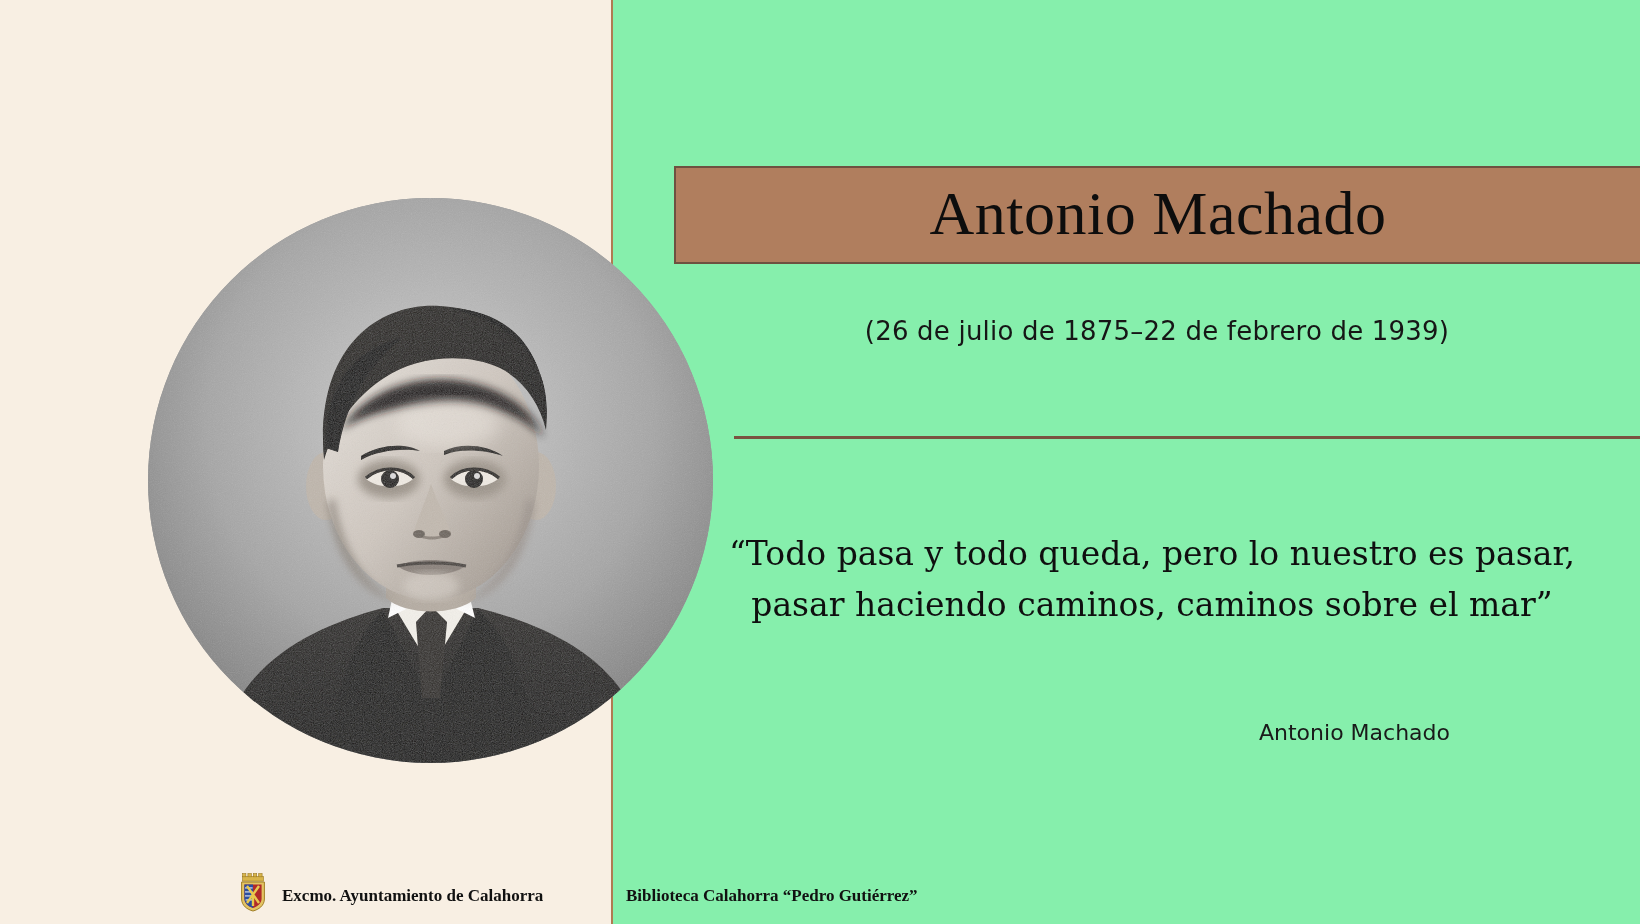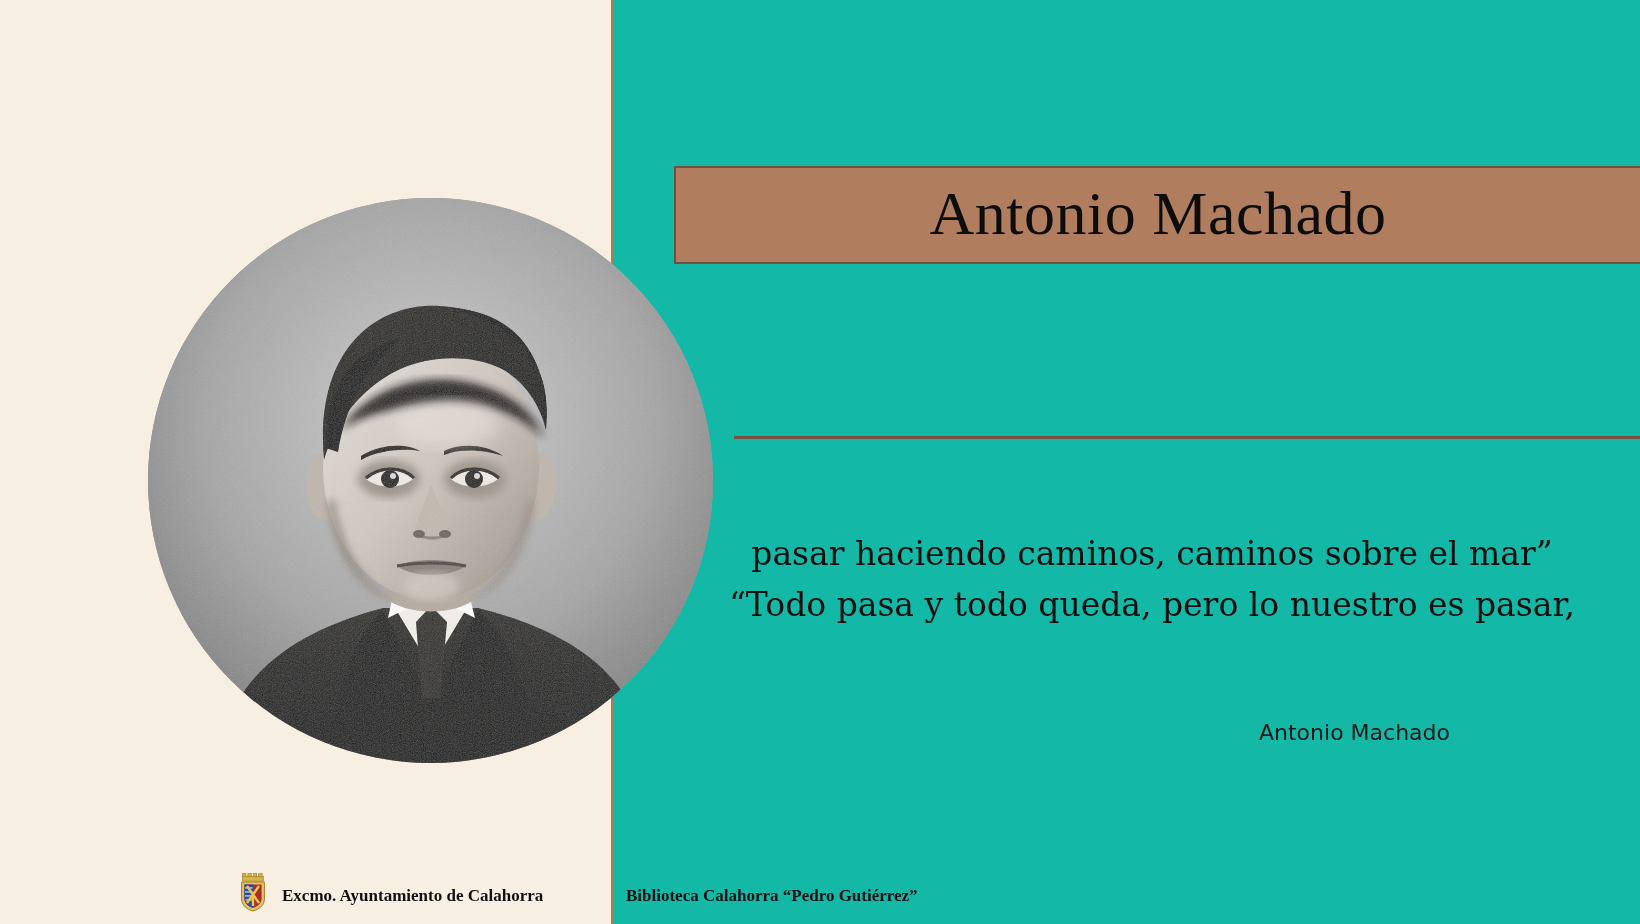--- a/index.html
+++ b/index.html
@@ -7,21 +7,21 @@
     padding: 0;
     background: #ffffff;
   }
   body {
     font-family: "Liberation Sans", sans-serif;
   }
   .slide {
     position: relative;
     width: 1640px;
     height: 924px;
-    background: #14b8a6;
+    background: #86efac;
     overflow: hidden;
   }
 
   
   .left-panel {
     position: absolute;
     left: 0;
     top: 0;
     width: 613px;
     height: 924px;
@@ -263,26 +263,27 @@
 
         <rect x="0" y="0" width="565" height="565" fill="none"></rect>
       </g>
     </svg>
   </div>
 
   <div class="title-banner">
     <div class="title-text">Antonio Machado</div>
   </div>
 
+  <div class="dates">(26 de julio de 1875–22 de febrero de 1939)</div>
 
   <div class="rule"></div>
 
   <div class="quote">
+    <span class="quote-line">“Todo pasa y todo queda, pero lo nuestro es pasar,</span>
     <span class="quote-line">pasar haciendo caminos, caminos sobre el mar”</span>
-    <span class="quote-line">“Todo pasa y todo queda, pero lo nuestro es pasar,</span>
   </div>
 
   <div class="attribution">Antonio Machado</div>
 
   <div class="footer">
     <span class="crest">
       <svg viewBox="0 0 30 40" width="30" height="40">
 
         <g fill="#d8b44a" stroke="#9c7a22" stroke-width="0.6">
           <rect x="4.5" y="4.5" width="21" height="4.6"></rect>

